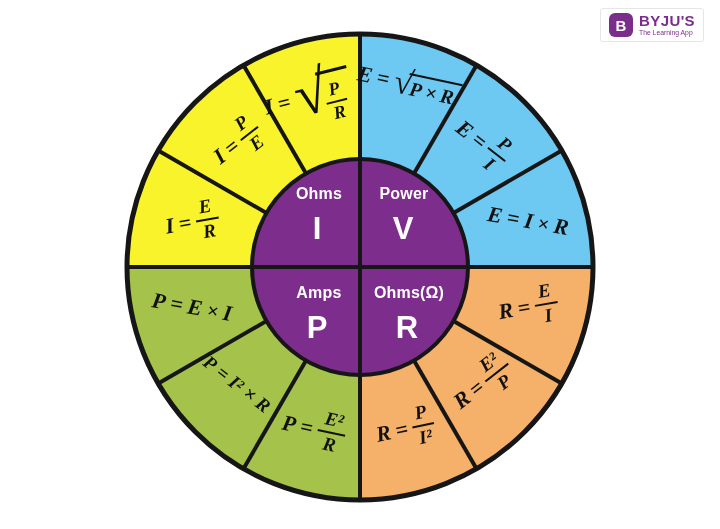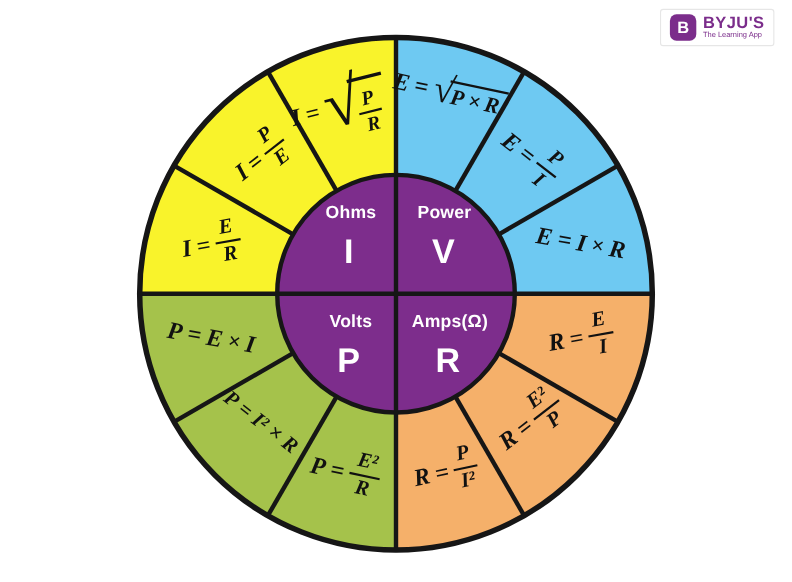--- a/index.html
+++ b/index.html
@@ -196,24 +196,24 @@
     <span class="op">×</span>
     <span class="sym">I</span>
   </div>
 
   <div class="hub-label" style="left:319px;top:194px">Ohms</div>
   <div class="hub-sym" style="left:317px;top:229px">I</div>
 
   <div class="hub-label" style="left:404px;top:194px">Power</div>
   <div class="hub-sym" style="left:403px;top:229px">V</div>
 
-  <div class="hub-label" style="left:319px;top:293px">Volts</div>
+  <div class="hub-label" style="left:319px;top:293px">Amps</div>
   <div class="hub-sym" style="left:317px;top:328px">P</div>
 
-  <div class="hub-label" style="left:409px;top:293px">Amps(Ω)</div>
+  <div class="hub-label" style="left:409px;top:293px">Ohms(Ω)</div>
   <div class="hub-sym" style="left:407px;top:328px">R</div>
 
   <div class="logo">
     <div class="logo-icon">
       <span>B</span>
     </div>
     <div class="logo-text">
       <div class="logo-brand">BYJU'S</div>
       <div class="logo-tagline">The Learning App</div>
     </div>

